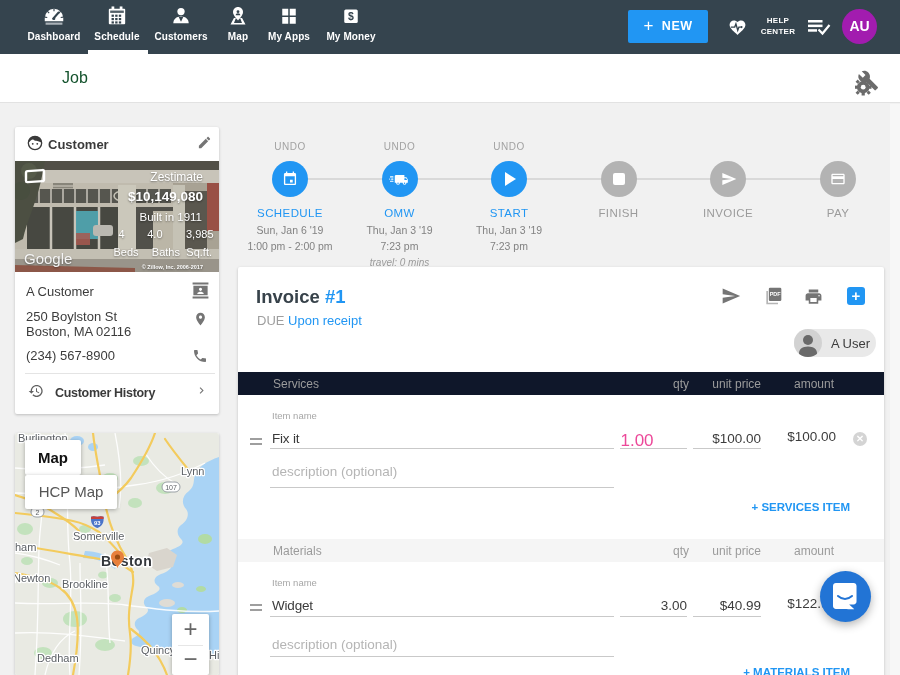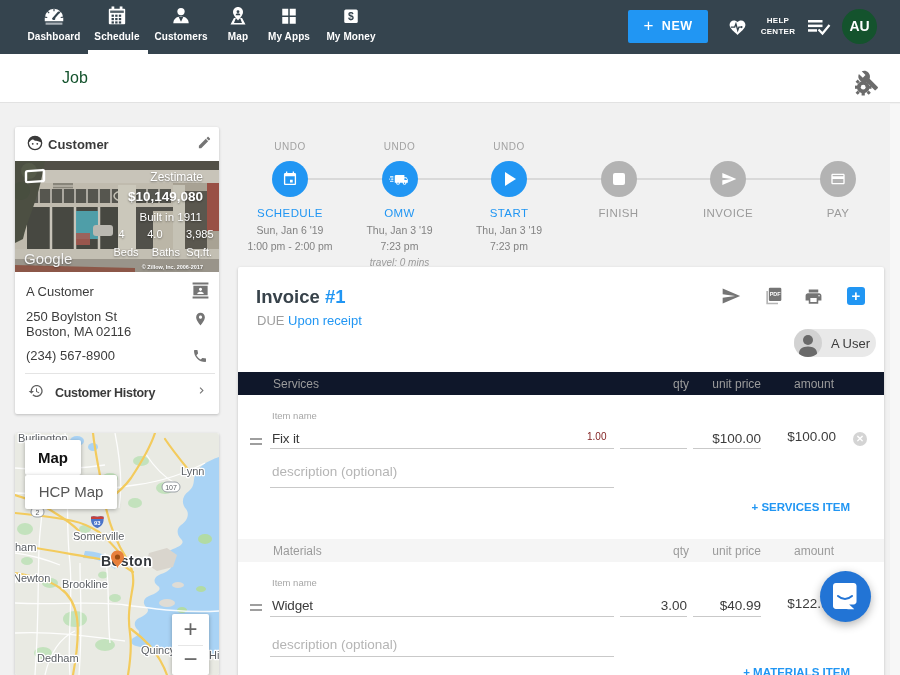--- a/index.html
+++ b/index.html
@@ -6,21 +6,21 @@
   html,body { width:900px; height:675px; overflow:hidden; font-family:"Liberation Sans", sans-serif; background:#f1f1f1; }
   .abs { position:absolute; }
   
   #nav { position:absolute; left:0; top:0; width:900px; height:54px; background:#35444e; }
   .navitem { position:absolute; top:0; height:54px; text-align:center; color:#fff; }
   .navitem .nlabel { position:absolute; left:0; right:0; top:31px; font-size:10px; font-weight:bold; color:#fff; letter-spacing:.1px; }
   .navitem svg { position:absolute; left:50%; transform:translateX(-50%); top:6px; }
   #tab-underline { position:absolute; left:88px; top:50px; width:60px; height:4px; background:#fff; }
   #newbtn { position:absolute; left:628px; top:10px; width:80px; height:33px; background:#2196f3; border-radius:2px; color:#fff; font-size:12.5px; font-weight:bold; text-align:center; line-height:32px; letter-spacing:.5px; }
   #helpcenter { position:absolute; left:752px; top:16px; width:52px; color:#fff; font-size:8px; font-weight:bold; text-align:center; line-height:10.5px; letter-spacing:.3px; }
-  #avatar { position:absolute; left:842px; top:9px; width:35px; height:35px; border-radius:50%; background:#14532d; color:#fff; font-size:14px; font-weight:bold; text-align:center; line-height:35px; }
+  #avatar { position:absolute; left:842px; top:9px; width:35px; height:35px; border-radius:50%; background:#a21caf; color:#fff; font-size:14px; font-weight:bold; text-align:center; line-height:35px; }
   
   #jobbar { position:absolute; left:0; top:54px; width:900px; height:49px; background:#fff; border-bottom:1px solid #e2e2e2; }
   #jobbar .title { position:absolute; left:38px; top:15px; font-size:16px; color:#14532d;margin-left:24px; }
   
   .card { position:absolute; background:#fff; border-radius:2px; box-shadow:0 1px 3px rgba(0,0,0,.22); }
   
   #custcard { left:15px; top:127px; width:204px; height:287px; }
   
   #mapcard { left:15px; top:433px; width:204px; height:242px; overflow:hidden; }
   
@@ -446,21 +446,21 @@
     <div class="abs" style="left:423.5px; top:5px; width:100px; text-align:right; font-size:12px; color:#9b9b9b;">unit price</div>
     <div class="abs" style="left:496.5px; top:5px; width:100px; text-align:right; font-size:12px; color:#9b9b9b;">amount</div>
   </div>
   <div class="abs" style="left:32px; top:143px; font-size:9.5px; color:#a6a6a6;">Item name</div>
   <div class="abs" style="left:10px; top:171px; width:11.5px;">
         <div style="height:2px; background:#9e9e9e; margin-bottom:3px;"></div>
         <div style="height:2px; background:#9e9e9e;"></div>
       </div>
   <div class="abs" style="left:32px; top:164px; font-size:13.5px; color:#3a3a3a; letter-spacing:-.2px;">Fix it</div>
   <div class="abs" style="left:30px; top:181px; width:344px; border-top:1px solid #c9c9c9;"></div>
-  <div class="abs" style="left:347px; top:164px; width:100px; text-align:left; font-size:10px; color:#7f1d1d;">1.00</div>
+  <div class="abs" style="left:347px; top:164px; width:100px; text-align:center; font-size:17px; color:#ec4899;">1.00</div>
   <div class="abs" style="left:380px; top:181px; width:67px; border-top:1px solid #c9c9c9;"></div>
   <div class="abs" style="left:421px; top:164px; width:100px; text-align:right; font-size:13.5px; color:#3c3c3c;">$100.00</div>
   <div class="abs" style="left:453px; top:181px; width:68px; border-top:1px solid #c9c9c9;"></div>
   <div class="abs" style="left:496px; top:162px; width:100px; text-align:right; font-size:13.5px; color:#3c3c3c;">$100.00</div>
   <div class="abs" style="left:613px; top:165px; width:14px; height:14px; border-radius:50%; background:#d4d4d4; color:#fff; text-align:center; line-height:14px; font-size:9.5px; font-weight:bold;">✕</div>
   <div class="abs" style="left:32px; top:197px; font-size:13.5px; color:#b5b5b5;">description (optional)</div>
   <div class="abs" style="left:30px; top:220px; width:344px; border-top:1px solid #c9c9c9;"></div>
   <div class="abs" style="left:410px; top:234px; width:200px; text-align:right; font-size:11.5px; color:#2196f3; font-weight:bold;">+ SERVICES ITEM</div>
   <div class="abs" style="left:-2.5px; top:272px; width:646.5px; height:23px; background:#f5f5f5;">
     <div class="abs" style="left:35.5px; top:5px; font-size:12px; color:#9b9b9b;">Materials</div>

